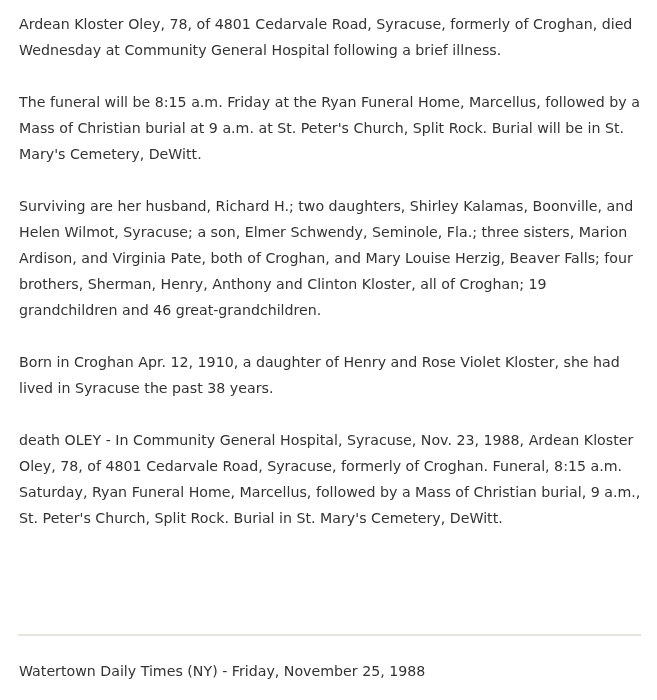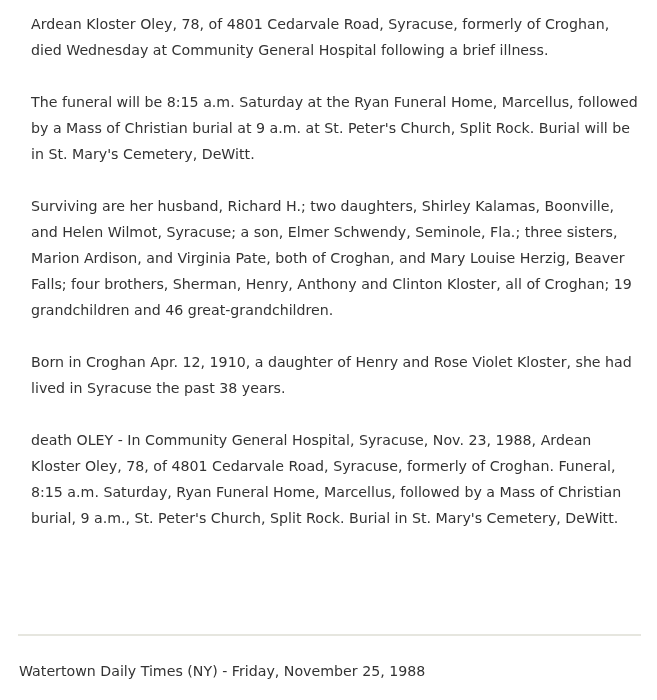--- a/index.html
+++ b/index.html
@@ -17,21 +17,21 @@
       position: absolute;
       left: 19px;
       top: 11px;
       width: 625px;
       font-family: "DejaVu Sans", sans-serif;
       font-size: 14.2px;
       color: #333333;
       line-height: 26px;
     }
     .para {
-      margin: 0 0 26px 12px;
+      margin: 0 0 26px 0;
     }
     .divider {
       position: absolute;
       left: 18px;
       top: 634px;
       width: 623px;
       height: 2px;
       background: #e6e6df;
       border: 0;
       margin: 0;
@@ -46,21 +46,21 @@
       line-height: 26px;
       white-space: nowrap;
       text-align: right;
     }
   </style>
 </head>
 <body>
 
 <div class="content">
   <p class="para">Ardean Kloster Oley, 78, of 4801 Cedarvale Road, Syracuse, formerly of Croghan, died Wednesday at Community General Hospital following a brief illness.</p>
-  <p class="para">The funeral will be 8:15 a.m. Saturday at the Ryan Funeral Home, Marcellus, followed by a Mass of Christian burial at 9 a.m. at St. Peter's Church, Split Rock. Burial will be in St. Mary's Cemetery, DeWitt.</p>
+  <p class="para">The funeral will be 8:15 a.m. Friday at the Ryan Funeral Home, Marcellus, followed by a Mass of Christian burial at 9 a.m. at St. Peter's Church, Split Rock. Burial will be in St. Mary's Cemetery, DeWitt.</p>
   <p class="para">Surviving are her husband, Richard H.; two daughters, Shirley Kalamas, Boonville, and Helen Wilmot, Syracuse; a son, Elmer Schwendy, Seminole, Fla.; three sisters, Marion Ardison, and Virginia Pate, both of Croghan, and Mary Louise Herzig, Beaver Falls; four brothers, Sherman, Henry, Anthony and Clinton Kloster, all of Croghan; 19 grandchildren and 46 great-grandchildren.</p>
   <p class="para">Born in Croghan Apr. 12, 1910, a daughter of Henry and Rose Violet Kloster, she had lived in Syracuse the past 38 years.</p>
   <p class="para">death OLEY - In Community General Hospital, Syracuse, Nov. 23, 1988, Ardean Kloster Oley, 78, of 4801 Cedarvale Road, Syracuse, formerly of Croghan. Funeral, 8:15 a.m. Saturday, Ryan Funeral Home, Marcellus, followed by a Mass of Christian burial, 9 a.m., St. Peter's Church, Split Rock. Burial in St. Mary's Cemetery, DeWitt.</p>
 </div>
 
 <hr class="divider">
 
 <div class="source">Watertown Daily Times (NY) - Friday, November 25, 1988</div>
 
 </body></html>

